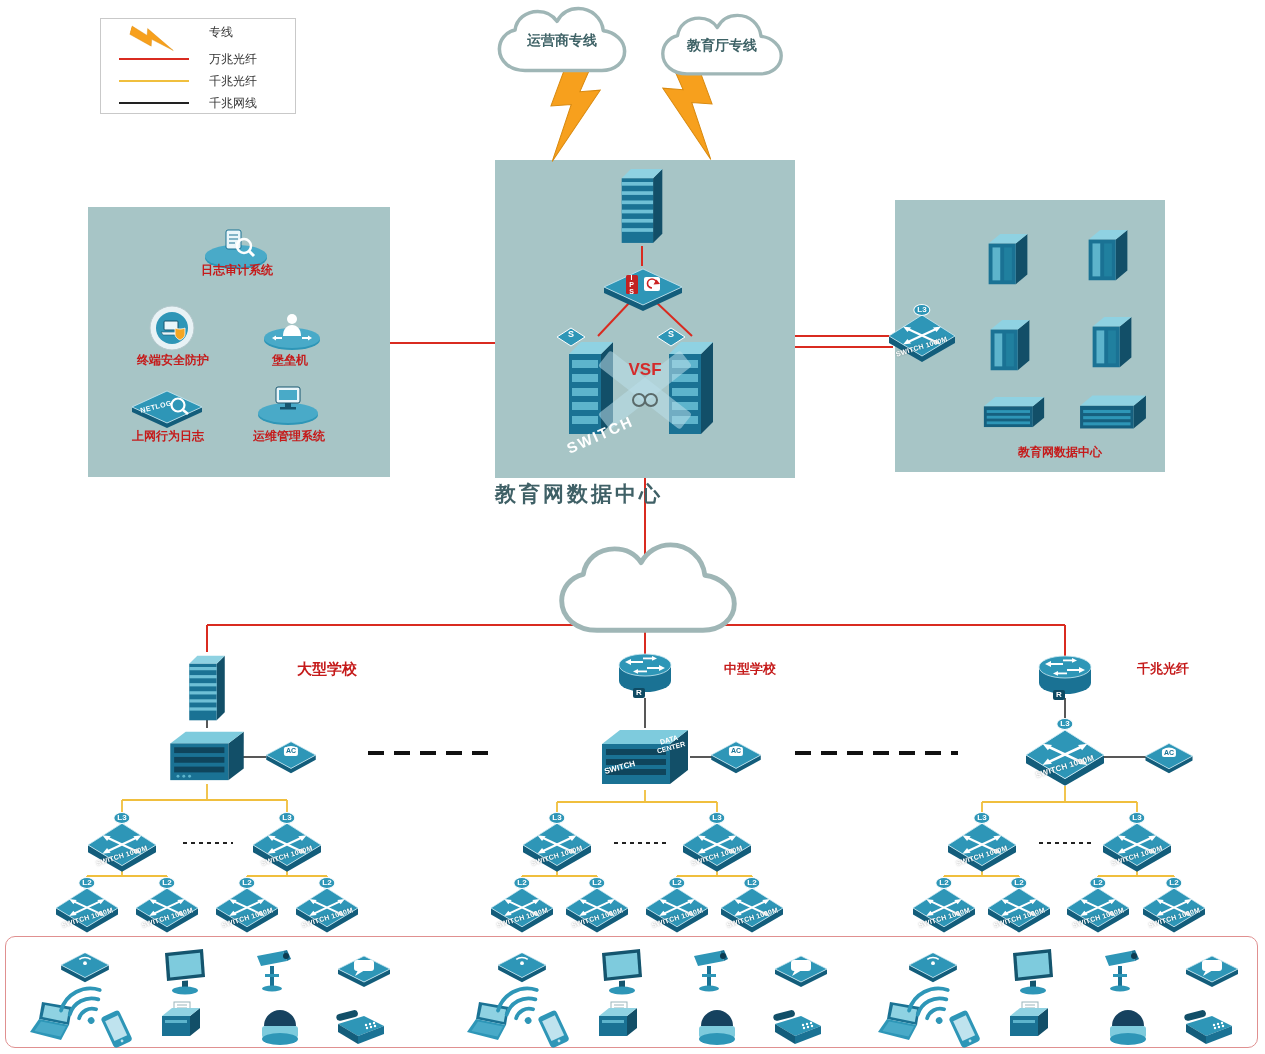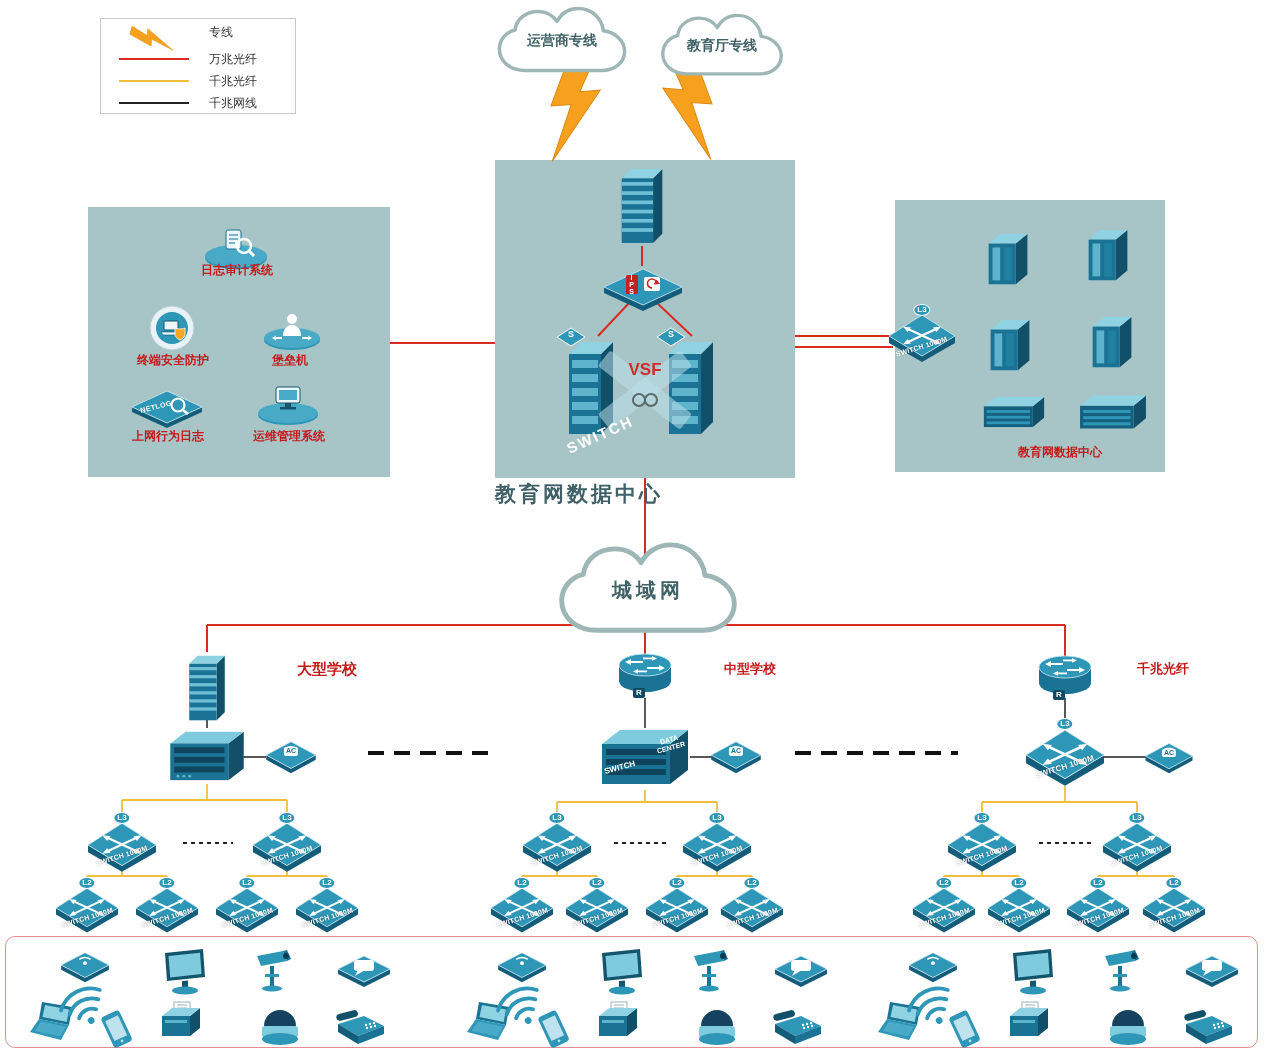--- a/index.html
+++ b/index.html
@@ -390,21 +390,20 @@
     </svg>
 <svg class="dev" style="left:1078px;top:392px;width:70px;height:40px">
       <use href="#sym-rack"></use>
     </svg>
 <div class="redlbl" style="left:980px;top:444px;width:160px">教育网数据中心</div>
 
 <div class="cloud" style="left:533px;top:540px;width:230px;height:102px">
   <svg preserveAspectRatio="none">
         <use href="#sym-cloud"></use>
       </svg>
-  <span class="clbl serif" style="font-size:20px;letter-spacing:4px">城域网</span>
 </div>
 
 <div class="redlbl" style="left:282px;top:660px;width:90px;font-size:15px">大型学校</div>
 <div class="redlbl" style="left:705px;top:660px;width:90px;font-size:13px">中型学校</div>
 <div class="redlbl" style="left:1118px;top:660px;width:90px;font-size:13px">千兆光纤</div>
 
 <svg class="dev" style="left:186px;top:650px;width:42px;height:76px">
       <use href="#sym-firewall"></use>
     </svg>
 <svg class="dev" style="left:168px;top:726px;width:78px;height:58px">

